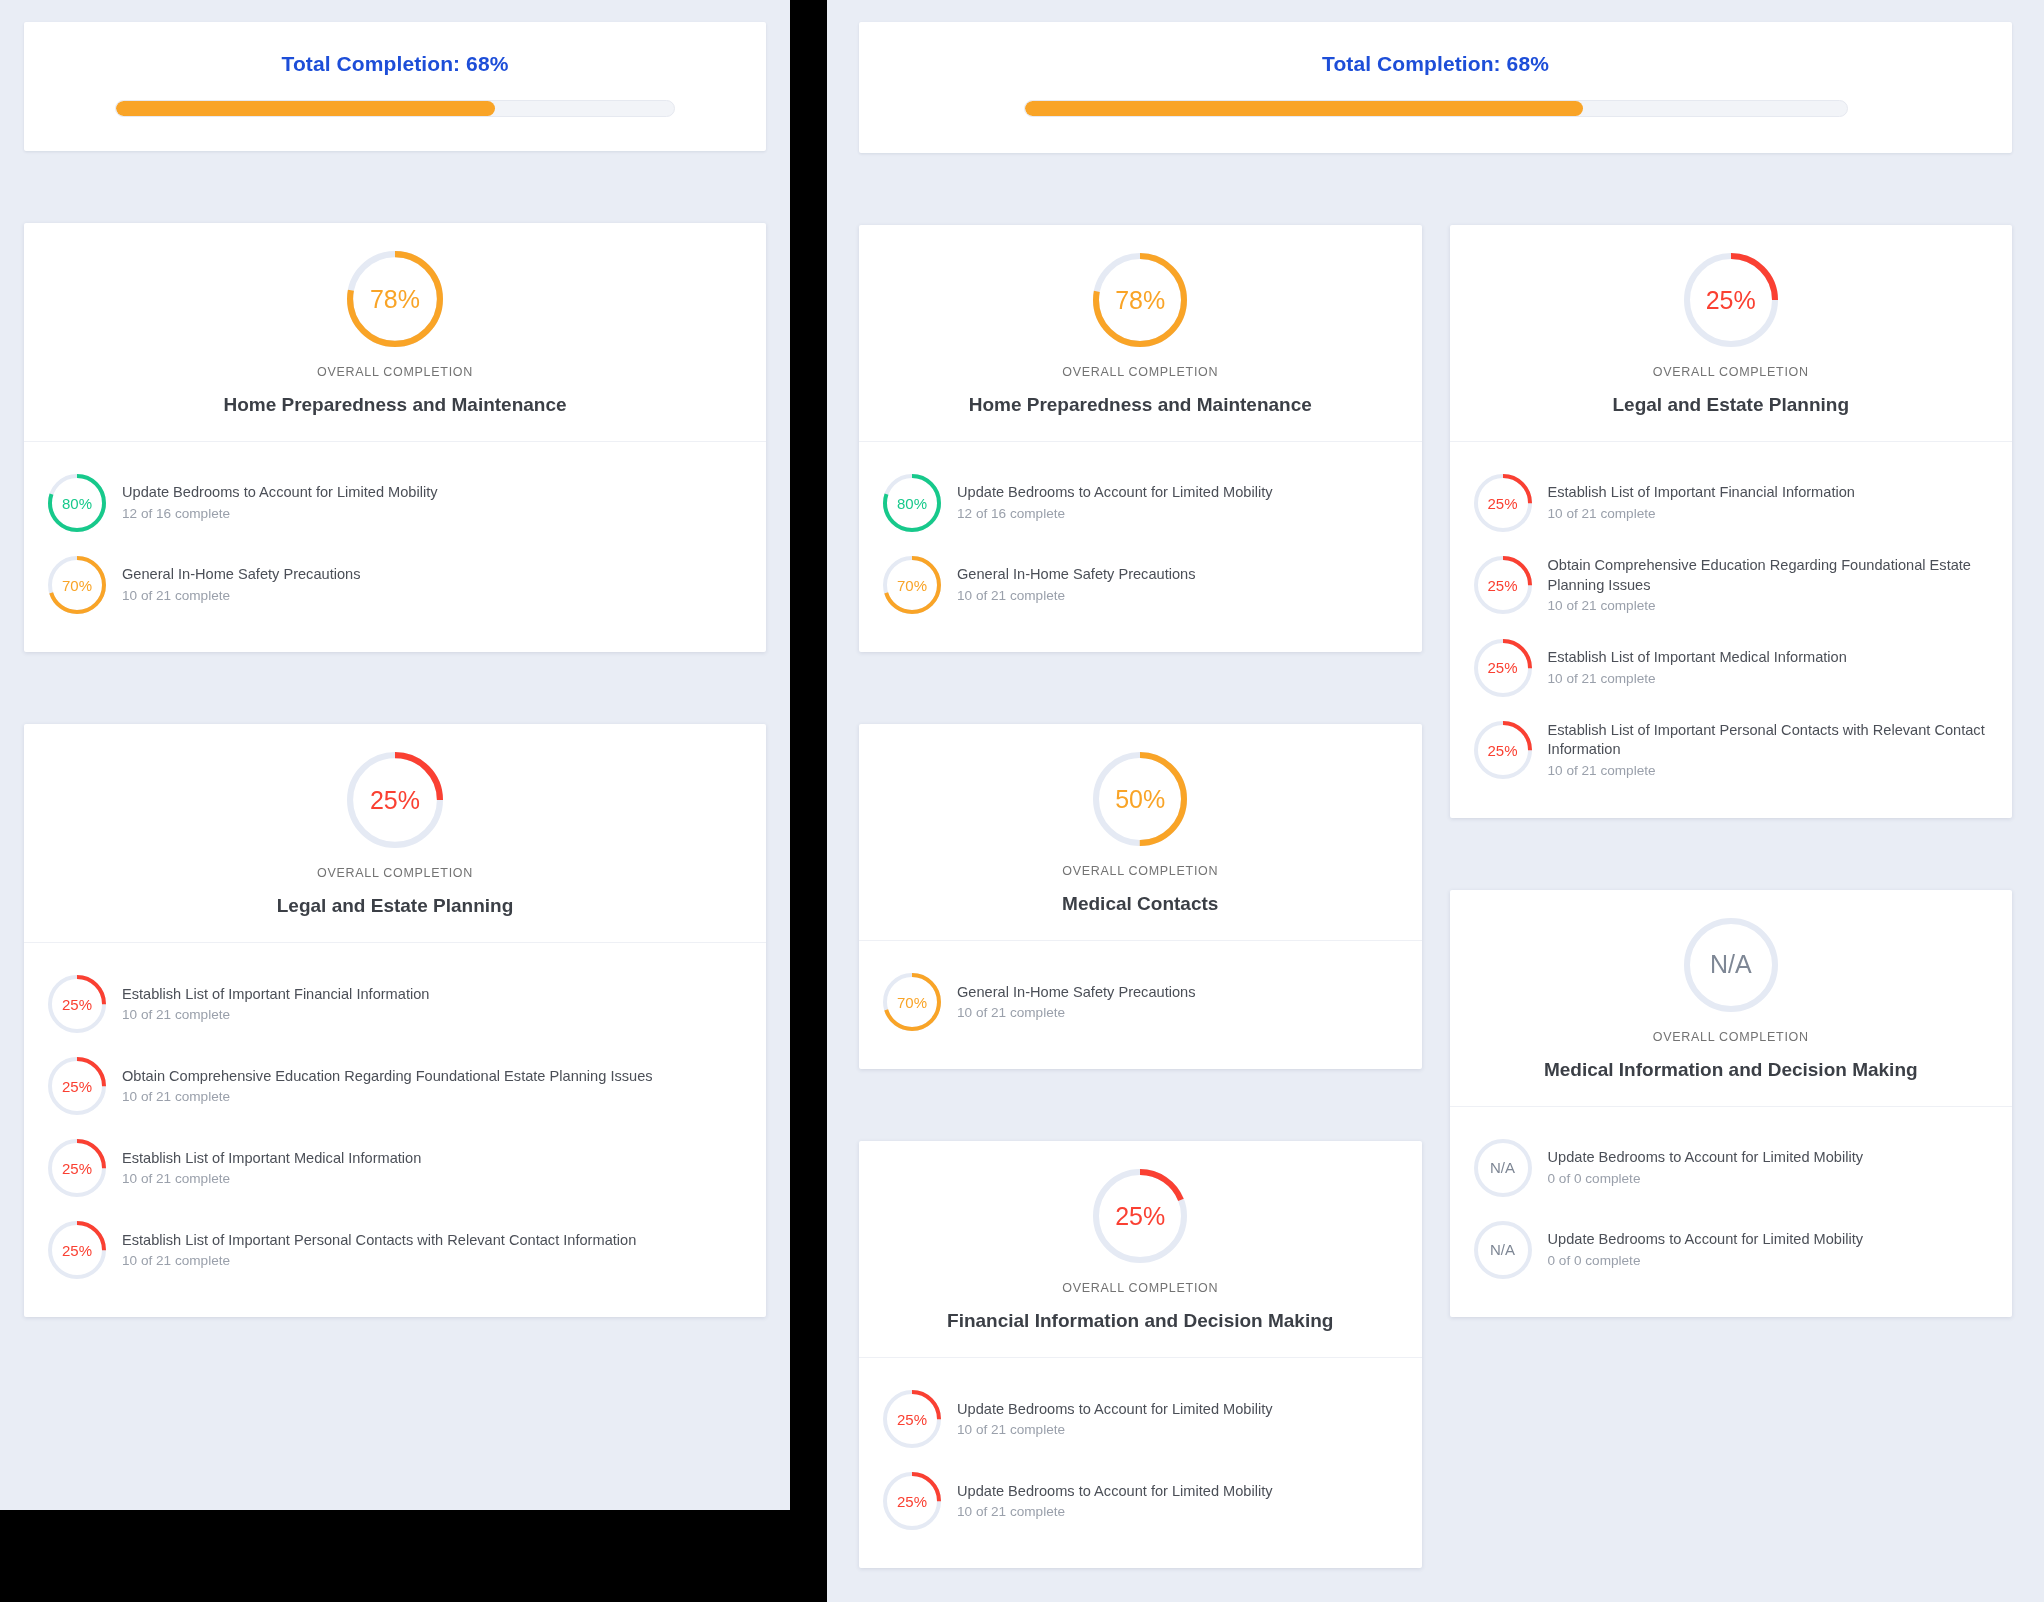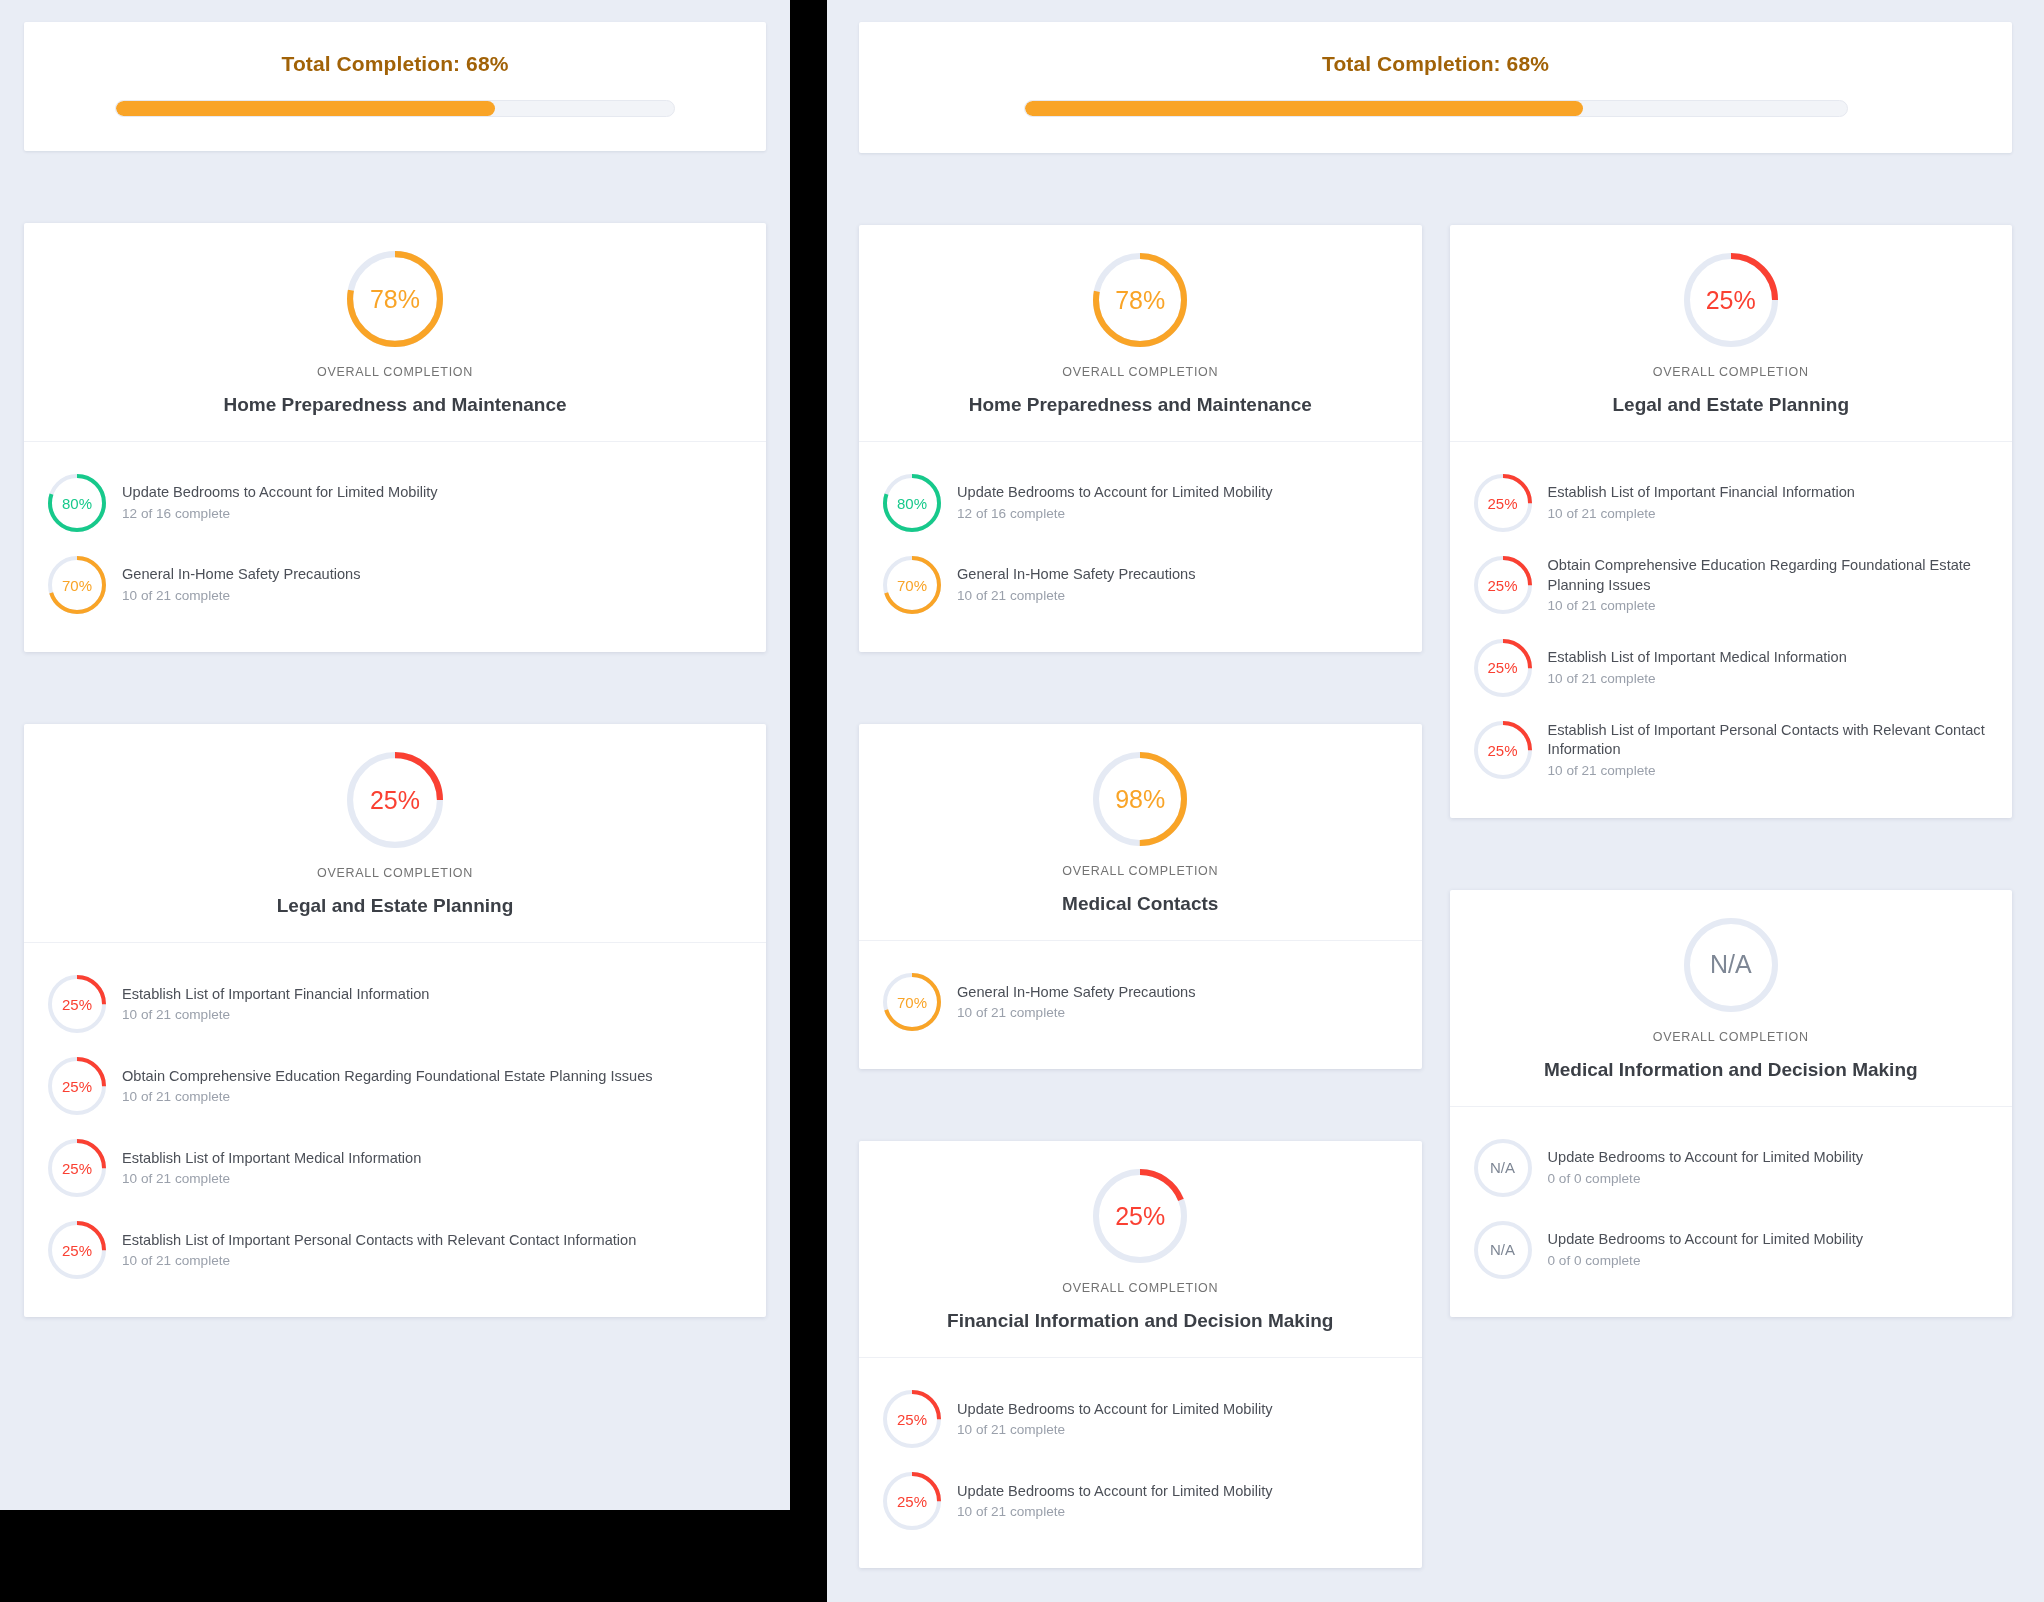--- a/index.html
+++ b/index.html
@@ -46,21 +46,21 @@
     border-radius: 2px;
     box-shadow: 0 1px 3px rgba(30,45,80,0.10);
     padding: 30px 40px 34px 40px;
     text-align: center;
   }
   .total-card.wide { padding: 30px 40px 36px 40px; }
 
   .total-title {
     font-size: 21px;
     font-weight: bold;
-    color: #a16207;
+    color: #1d4ed8;
     letter-spacing: 0.1px;
     margin-bottom: 24px;
   }
 
   .total-bar-track {
     height: 17px;
     background: #f2f4f8;
     border: 1px solid #e6e9f0;
     border-radius: 9px;
     overflow: hidden;
@@ -344,21 +344,21 @@
               </div>
             </div>
           </div>
           <div class="cat-card">
             <div class="cat-head">
               <div class="ring-big">
                 <svg viewBox="0 0 94 94" xmlns="http://www.w3.org/2000/svg">
                   <circle cx="47" cy="47" r="44" fill="none" stroke="#e5eaf4" stroke-width="6"></circle>
                   <circle cx="47" cy="47" r="44" fill="none" stroke="#f9a427" stroke-width="6" stroke-linecap="butt" stroke-dasharray="138.23007675795088 138.23007675795088"></circle>
                 </svg>
-                <div class="ring-big-label c-orange">98%</div>
+                <div class="ring-big-label c-orange">50%</div>
               </div>
               <div class="overall-caption">OVERALL COMPLETION</div>
               <div class="cat-title">Medical Contacts</div>
             </div>
             <div class="task-list">
               <div class="task-row">
                 <div class="ring-small">
                   <svg viewBox="0 0 58 58" xmlns="http://www.w3.org/2000/svg">
                     <circle cx="29" cy="29" r="27" fill="none" stroke="#e5eaf4" stroke-width="4"></circle>
                     <circle cx="29" cy="29" r="27" fill="none" stroke="#f9a427" stroke-width="4" stroke-linecap="butt" stroke-dasharray="118.75220230569417 50.89380098815465"></circle>

